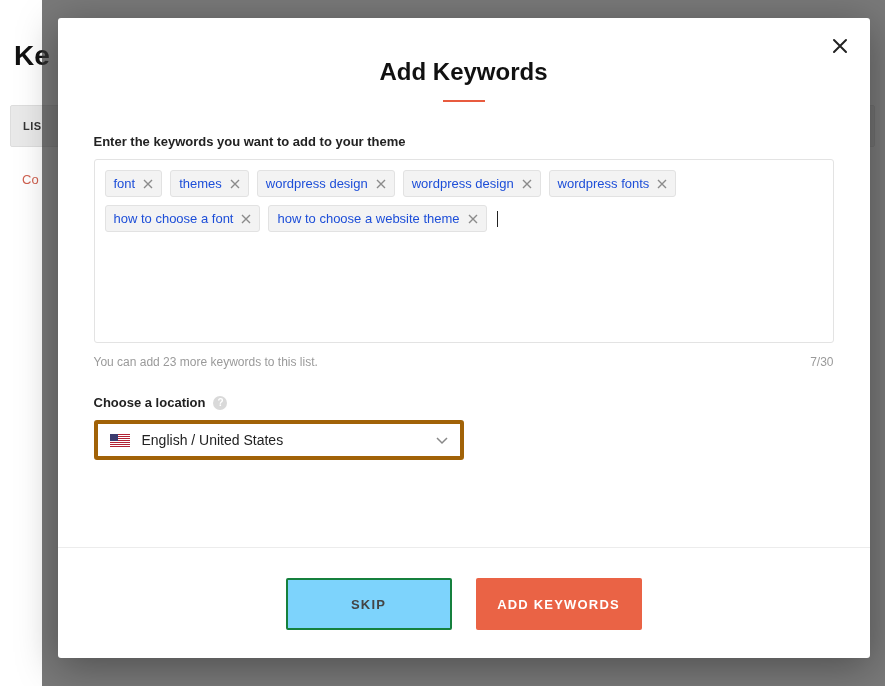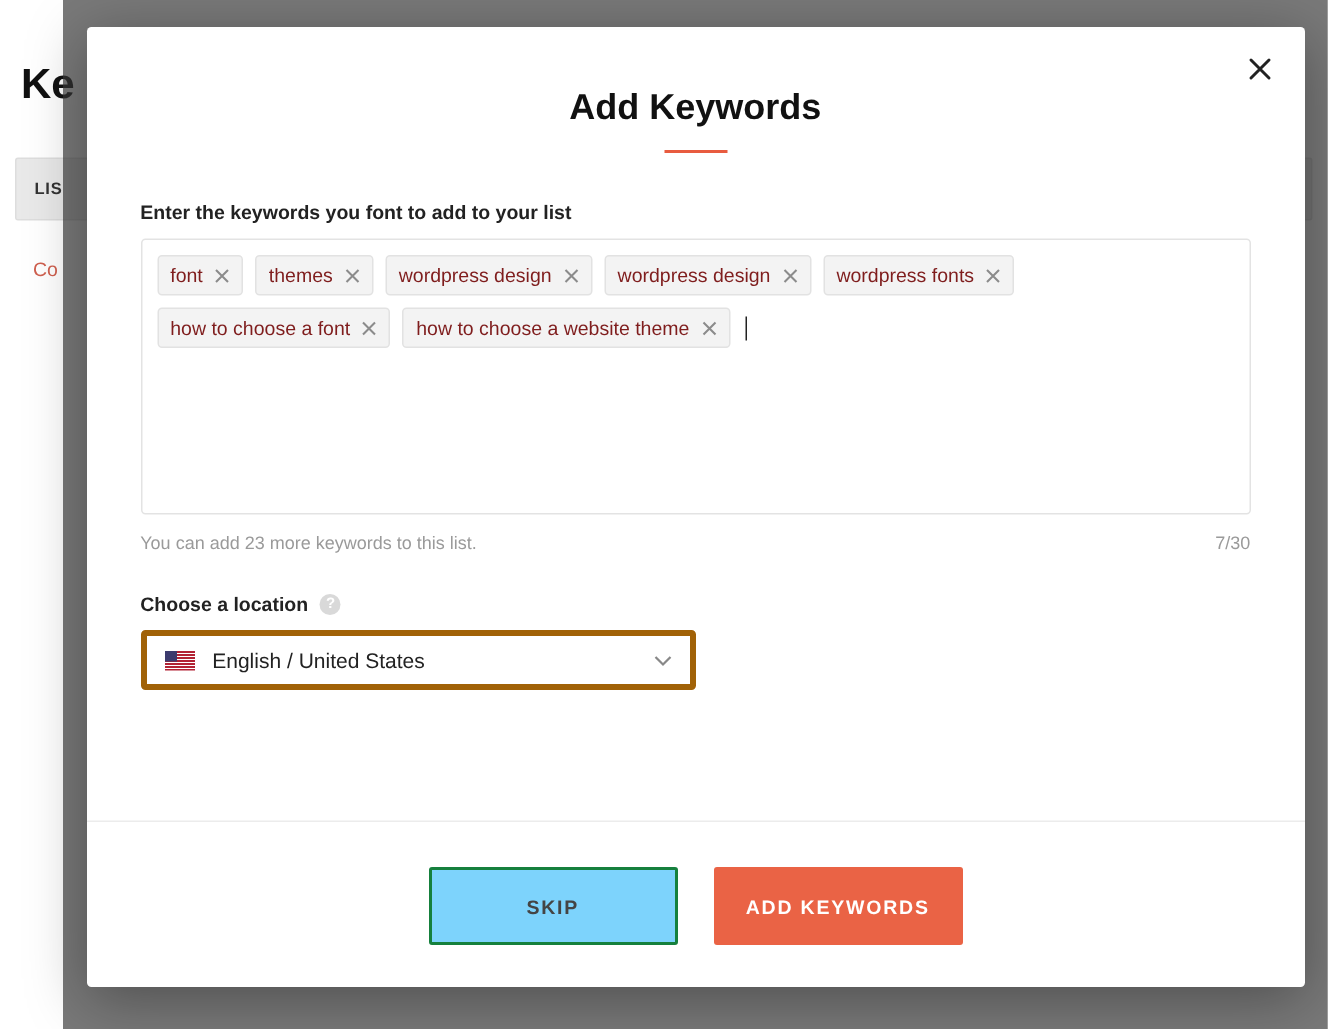--- a/index.html
+++ b/index.html
@@ -18,21 +18,21 @@
     .close-btn { position: absolute; top: 14px; right: 16px; font-size: 18px; font-weight: 700; color: #222; cursor: pointer; padding: 6px; background: none; border: none; }
 
     .modal-header { text-align: center; padding: 40px 0 14px; }
     .modal-title { font-size: 24px; font-weight: 600; color: #111; }
     .modal-underline { width: 42px; height: 2px; background: #e85b3f; margin: 14px auto 0; }
 
     .modal-body { padding: 18px 36px 10px; flex: 1; }
 
     .fld-label { font-size: 13px; font-weight: 700; color: #222; margin-bottom: 10px; }
     .keywords-box { border: 1px solid #e3e3e3; border-radius: 3px; background: #fff; padding: 10px; min-height: 184px; display: flex; flex-wrap: wrap; align-content: flex-start; gap: 8px; }
-    .tag { display: inline-flex; align-items: center; background: #f3f3f3; border: 1px solid #e2e2e2; border-radius: 3px; padding: 5px 8px; font-size: 13px; color: #7f1d1d; }
+    .tag { display: inline-flex; align-items: center; background: #f3f3f3; border: 1px solid #e2e2e2; border-radius: 3px; padding: 5px 8px; font-size: 13px; color: #1d4ed8; }
     .tag-close { margin-left: 8px; font-size: 13px; color: #8b8b8b; cursor: pointer; display: inline-flex; }
     .cursor { width: 1px; height: 16px; background: #222; align-self: center; margin: 4px 0 4px 2px; }
 
     .helper-row { display: flex; justify-content: space-between; font-size: 12px; color: #9a9a9a; margin-top: 12px; }
 
     .location-block { margin-top: 26px; }
     .location-label-row { display: flex; align-items: center; gap: 8px; margin-bottom: 10px; }
     .help-icon { width: 14px; height: 14px; border-radius: 50%; background: #d9d9d9; color: #fff; font-size: 10px; font-weight: 700; display: inline-flex; align-items: center; justify-content: center; }
 
     .select { border: 4px solid #a16207; border-radius: 3px; height: 40px; width: 370px; display: flex; align-items: center; padding: 0 12px; font-size: 14px; color: #222; position: relative; cursor: pointer; background: #fff; }
@@ -73,21 +73,21 @@
         </svg>
     </button>
 
     <div class="modal-header">
       <div class="modal-title">Add Keywords</div>
       <div class="modal-underline"></div>
     </div>
 
     <div class="modal-body">
 
-      <div class="fld-label">Enter the keywords you font to add to your list</div>
+      <div class="fld-label">Enter the keywords you want to add to your theme</div>
 
       <div class="keywords-box">
         <span class="tag">
           <span>font</span>
           <span class="tag-close">
               <svg width="10" height="10" viewBox="0 0 10 10">
                 <path d="M1 1 L9 9 M9 1 L1 9" stroke="#8b8b8b" stroke-width="1.4"></path>
               </svg>
             </span>
         </span>

